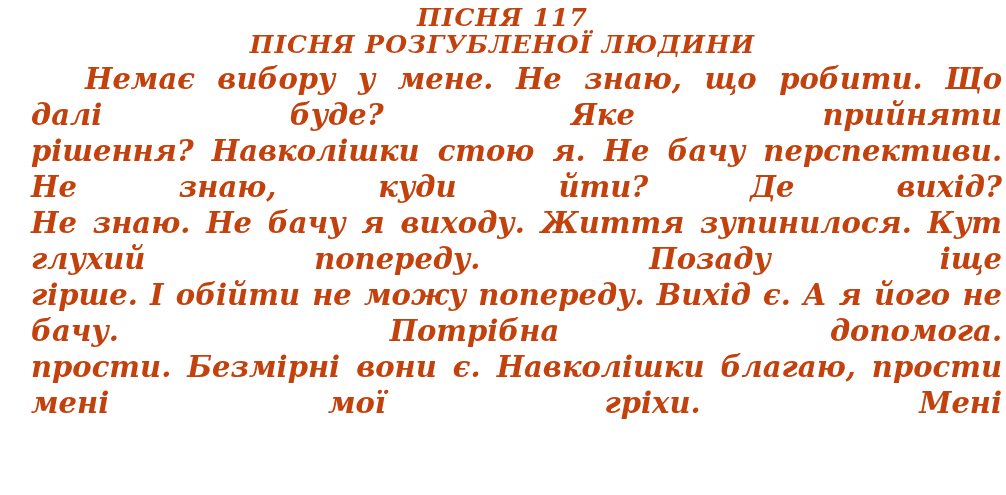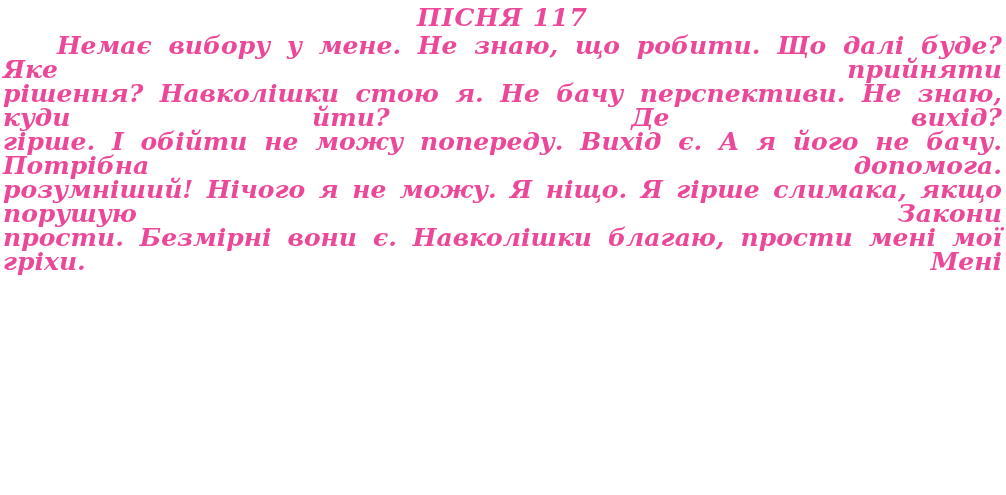--- a/index.html
+++ b/index.html
@@ -5,62 +5,64 @@
   html, body {
     margin: 0;
     padding: 0;
     background: #ffffff;
   }
   .page {
     position: relative;
     width: 1006px;
     height: 495px;
     background: #ffffff;
-    color: #ec4899;
+    color: #c2410c;
     font-family: "DejaVu Serif", serif;
     font-style: italic;
     font-weight: bold;
     box-sizing: border-box;
     padding: 4px 4px 0 3px;
     overflow: hidden;
   }
   .title-line {
     margin: 0;
     text-align: center;
     font-size: 25px;
     line-height: 27px;
     font-weight: bold;
     font-style: italic;
     letter-spacing: 1px;
   }
   .song-body {
     margin-top: 3px;
   }
   .text-line {
-    font-size: 25px;
-    line-height: 24px;
+    font-size: 29px;
+    line-height: 36px;
     text-align: justify;
     text-align-last: justify;
     white-space: normal;
     word-spacing: 2px;
+    margin-left: 28px;
   }
   .text-line.first {
     text-indent: 54px;
   }
 </style>
 </head>
 <body>
 
 <div class="page">
 
   <div class="title-line">ПІСНЯ 117</div>
 
+  <div class="title-line">ПІСНЯ РОЗГУБЛЕНОЇ ЛЮДИНИ</div>
 
   <div class="song-body">
     <div class="text-line first">Немає вибору у мене. Не знаю, що робити. Що далі буде? Яке прийняти</div>
     <div class="text-line">рішення? Навколішки стою я. Не бачу перспективи. Не знаю, куди йти? Де вихід?</div>
+    <div class="text-line">Не знаю. Не бачу я виходу. Життя зупинилося. Кут глухий попереду. Позаду іще</div>
     <div class="text-line">гірше. І обійти не можу попереду. Вихід є. А я його не бачу. Потрібна допомога.</div>
-    <div class="text-line">розумніший! Нічого я не можу. Я ніщо. Я гірше слимака, якщо порушую Закони</div>
     <div class="text-line">прости. Безмірні вони є. Навколішки благаю, прости мені мої гріхи. Мені</div>
 
   </div>
 
 </div>
 
 </body></html>

